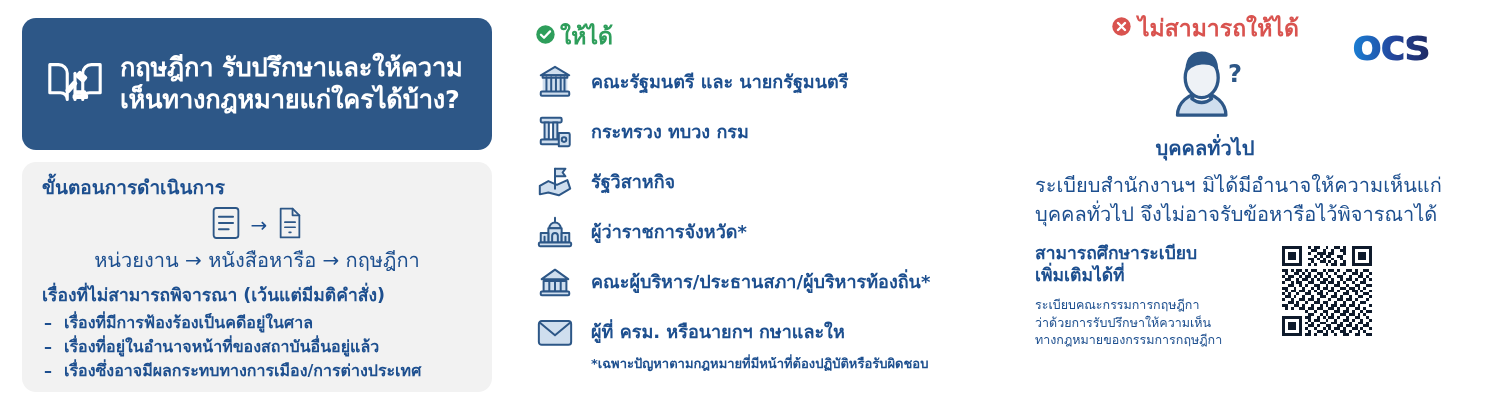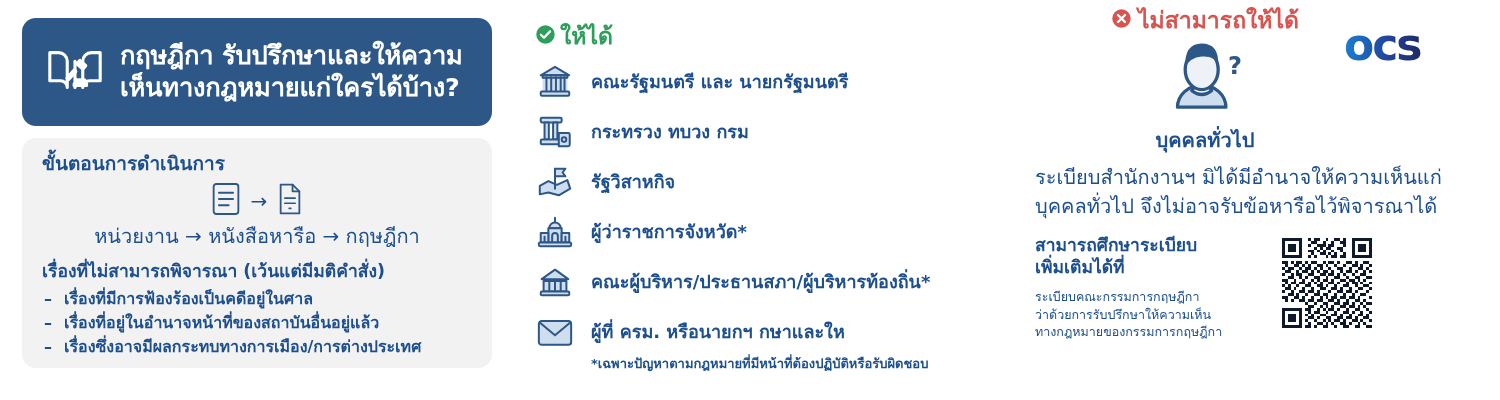--- a/index.html
+++ b/index.html
@@ -25,21 +25,21 @@
     position: absolute;
     left: 22px;
     top: 18px;
     width: 470px;
     height: 364px;
   }
   .title-card {
     position: relative;
     background: #2d5787;
     border-radius: 14px;
-    height: 108px;
+    height: 132px;
     display: flex;
     align-items: center;
     padding: 0 18px 0 22px;
     box-sizing: border-box;
   }
   .book-icon {
     flex: 0 0 auto;
     width: 62px;
     height: 62px;
     margin-right: 14px;
@@ -181,21 +181,21 @@
     font-weight: bold;
     margin-left: 56px;
     margin-top: -4px;
     white-space: nowrap;
   }
 
   
   .right-col {
     position: absolute;
     left: 1035px;
-    top: 8px;
+    top: 16px;
     width: 340px;
     text-align: center;
   }
   .cannot-head {
     display: flex;
     align-items: center;
     justify-content: center;
     gap: 6px;
     margin-bottom: 4px;
   }
@@ -241,21 +241,21 @@
   }
   .qr-wrap {
     flex: 0 0 auto;
     width: 96px;
     height: 96px;
   }
 
   
   .logo {
     position: absolute;
-    right: 30px;
+    right: 22px;
     top: 22px;
     width: 128px;
     height: 48px;
     text-decoration: underline;
   }
 
   .icon-stroke { fill: none; stroke: #2d5787; stroke-width: 2.1; stroke-linejoin: round; stroke-linecap: round; }
   .icon-fill-light { fill: #cfdeee; }
 </style>
 </head>

